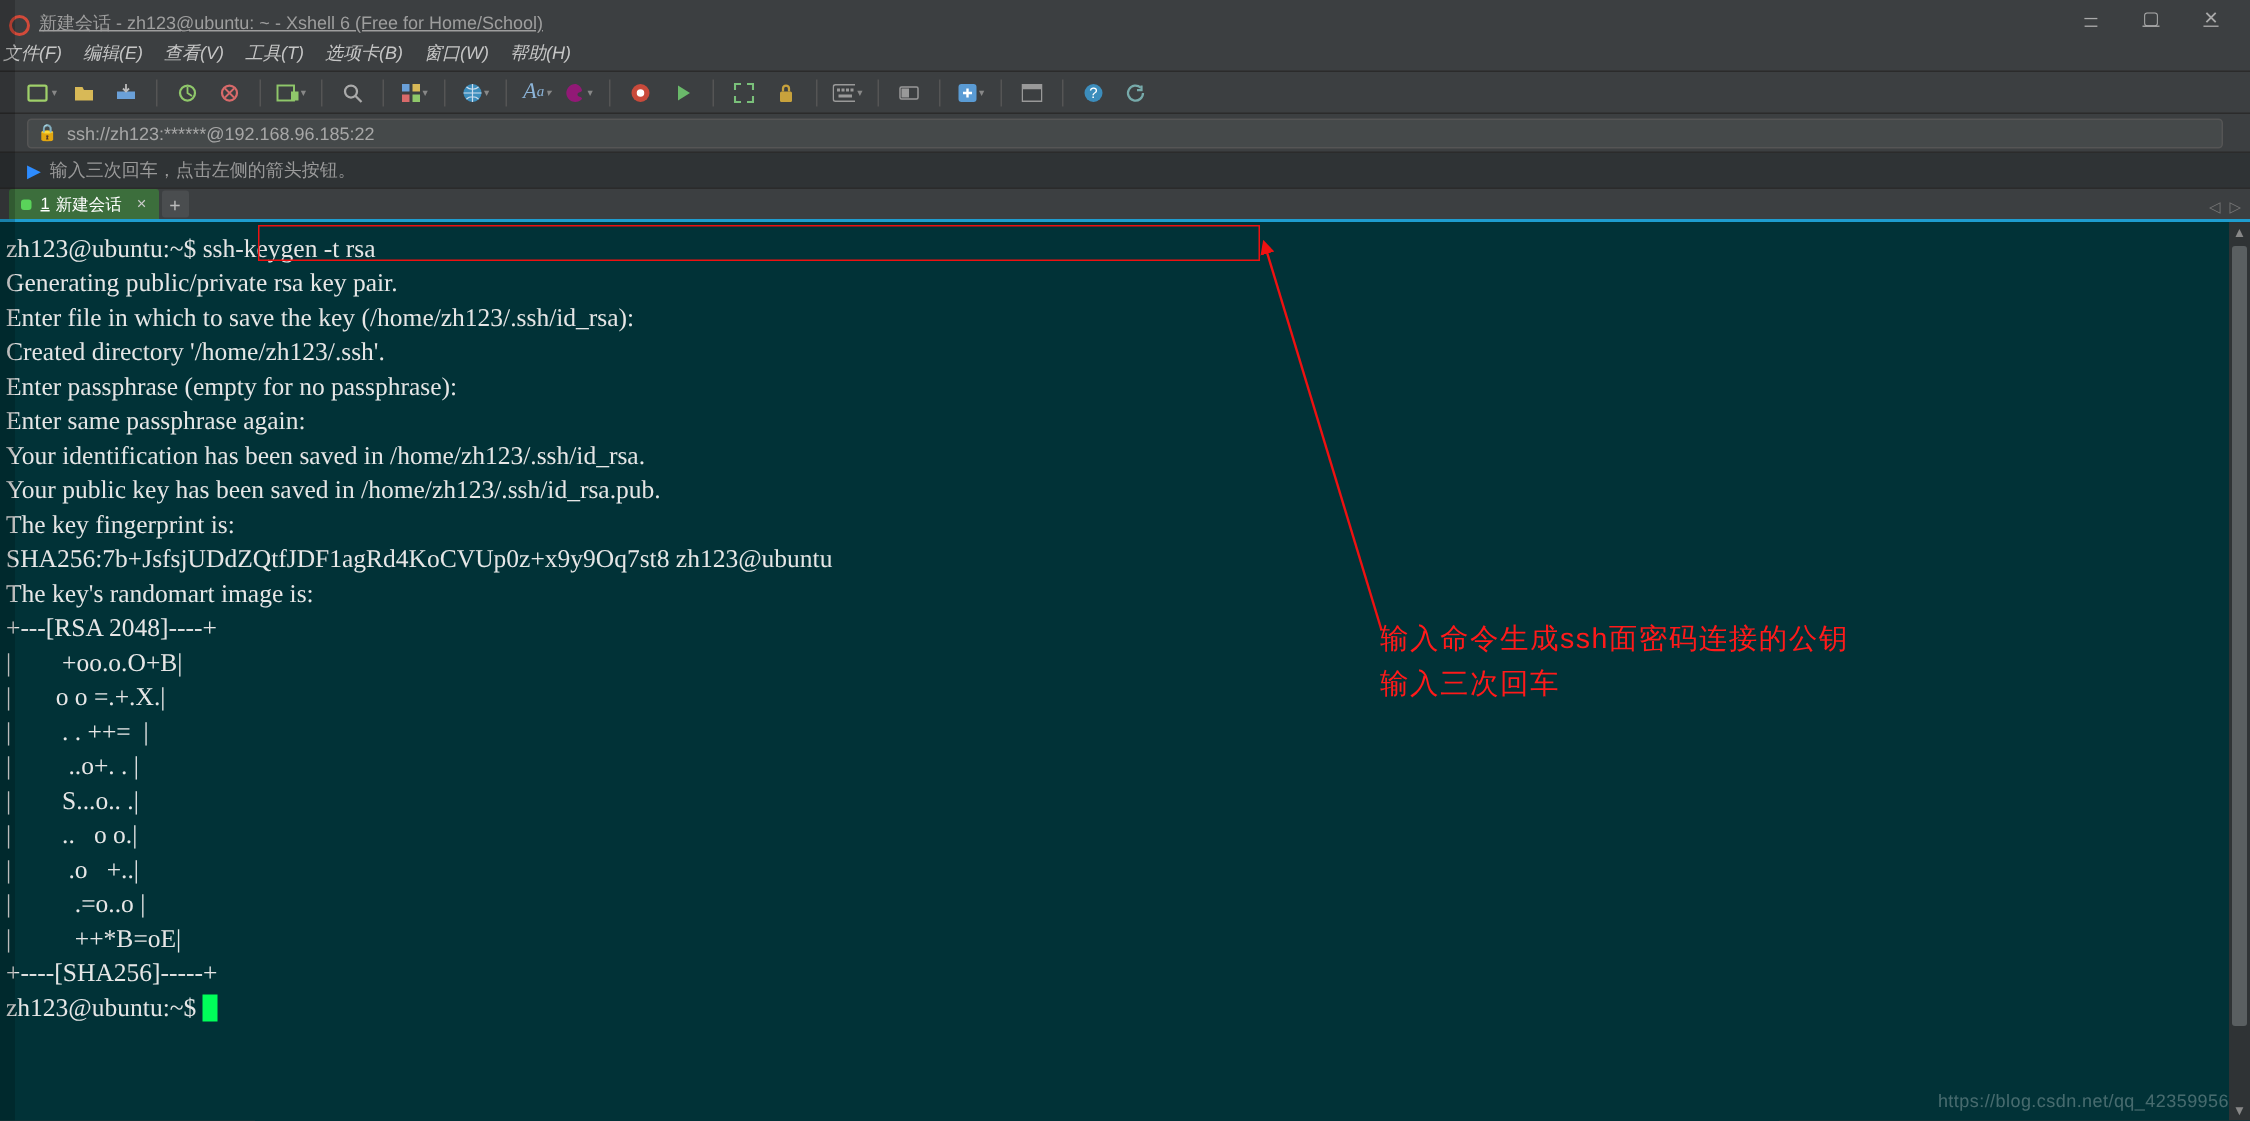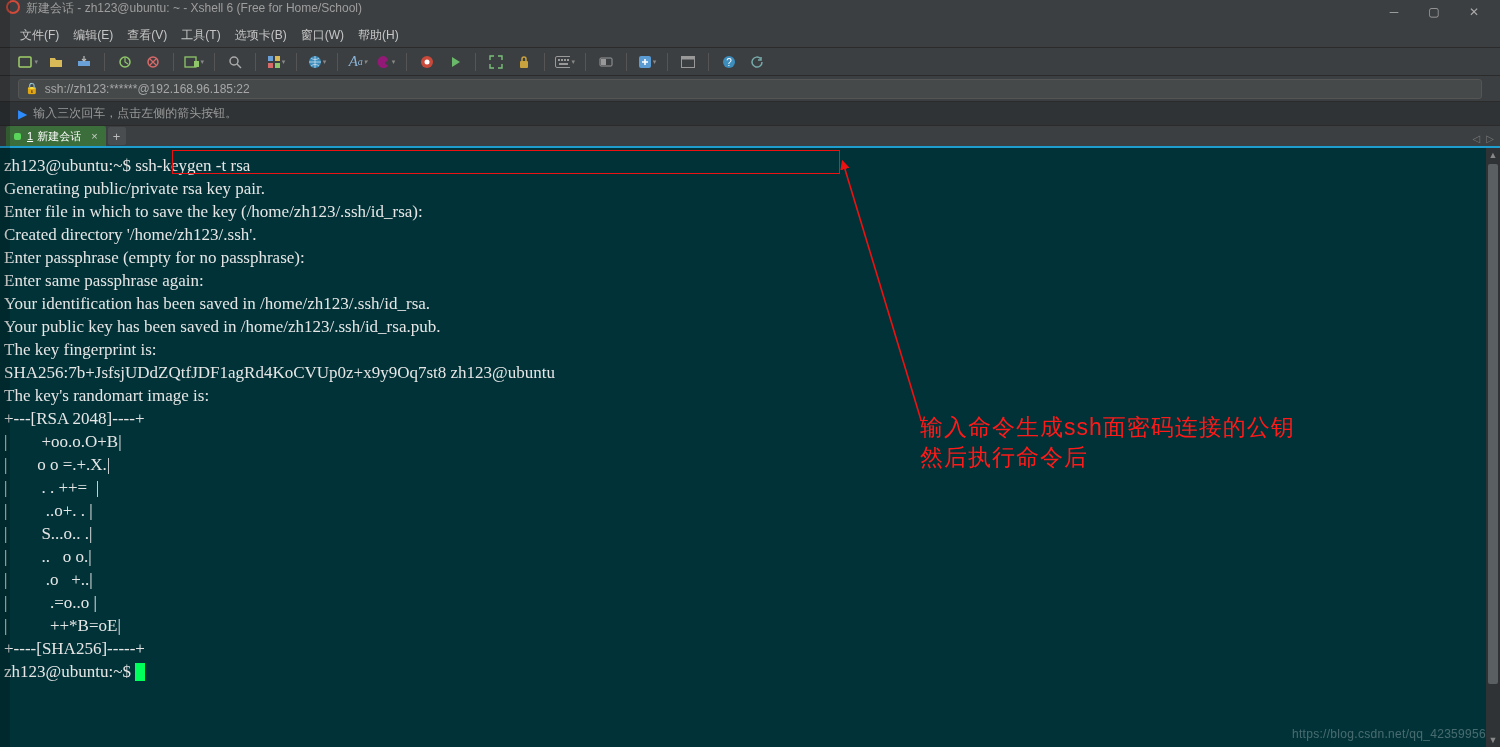--- a/index.html
+++ b/index.html
@@ -12,47 +12,49 @@
     color: #bbb;
     overflow: hidden;
     position: relative;
   }
 
   
   .titlebar {
     height: 24px;
     background: #3c3f41;
     display: flex;
-    align-items: flex-start;
+    align-items: flex-end;
     padding: 0 6px;
     color: #9e9e9e;
+    text-decoration: underline;
   }
   .titlebar .logo {
     width: 14px; height: 14px;
     margin-right: 6px;
     display: inline-flex; align-items: center; justify-content: center;
   }
   .titlebar .title { flex: 1; font-size: 12px; }
   .winctl { display: flex; }
   .winctl div {
     width: 40px; height: 24px;
     display: flex; align-items: center; justify-content: center;
     color: #aaa;
   }
 
   
   .menubar {
     height: 24px;
     background: #3c3f41;
     display: flex;
     align-items: center;
-    padding: 0 20px;
+    padding: 0 2px;
     gap: 14px;
     color: #c6c6c6;
     border-bottom: 1px solid #2b2b2b;
+    font-style: italic;
   }
   .menubar span { cursor: default; }
 
   
   .toolbar {
     height: 28px;
     background: #3c3f41;
     border-bottom: 1px solid #2b2b2b;
     display: flex;
     align-items: center;
@@ -179,21 +181,21 @@
 
   
   .arrow {
     position:absolute;
     pointer-events:none;
   }
   .annot {
     position:absolute;
     color:#ff1a1a;
     font-family: "SimSun","Microsoft YaHei",sans-serif;
-    font-size: 23px;
+    font-size: 19px;
     line-height: 30px;
     letter-spacing: 1px;
     pointer-events:none;
   }
 
   
   .vscroll {
     position:absolute;
     top:0; right:0; width:14px; bottom:0;
     background:#2f3335;
@@ -458,21 +460,21 @@
     <defs>
       <marker id="ah" markerWidth="10" markerHeight="10" refX="2" refY="3" orient="auto">
         <path d="M0 0 L6 3 L0 6 z" fill="#e11"></path>
       </marker>
     </defs>
     <line x1="85" y1="260" x2="8" y2="6" stroke="#e11" stroke-width="1.6" marker-end="url(#ah)"></line>
   </svg>
 
   <div class="annot" style="left:920px; top:264px;">
     <div>输入命令生成ssh面密码连接的公钥</div>
-    <div>然后执行命令后</div>
+    <div>输入三次回车</div>
   </div>
 
   <div class="vscroll">
     <div class="up">▲</div>
     <div class="thumb" style="top:16px; height:520px;"></div>
     <div class="down">▼</div>
   </div>
 
   <div class="watermark">https://blog.csdn.net/qq_42359956</div>
 </div>

